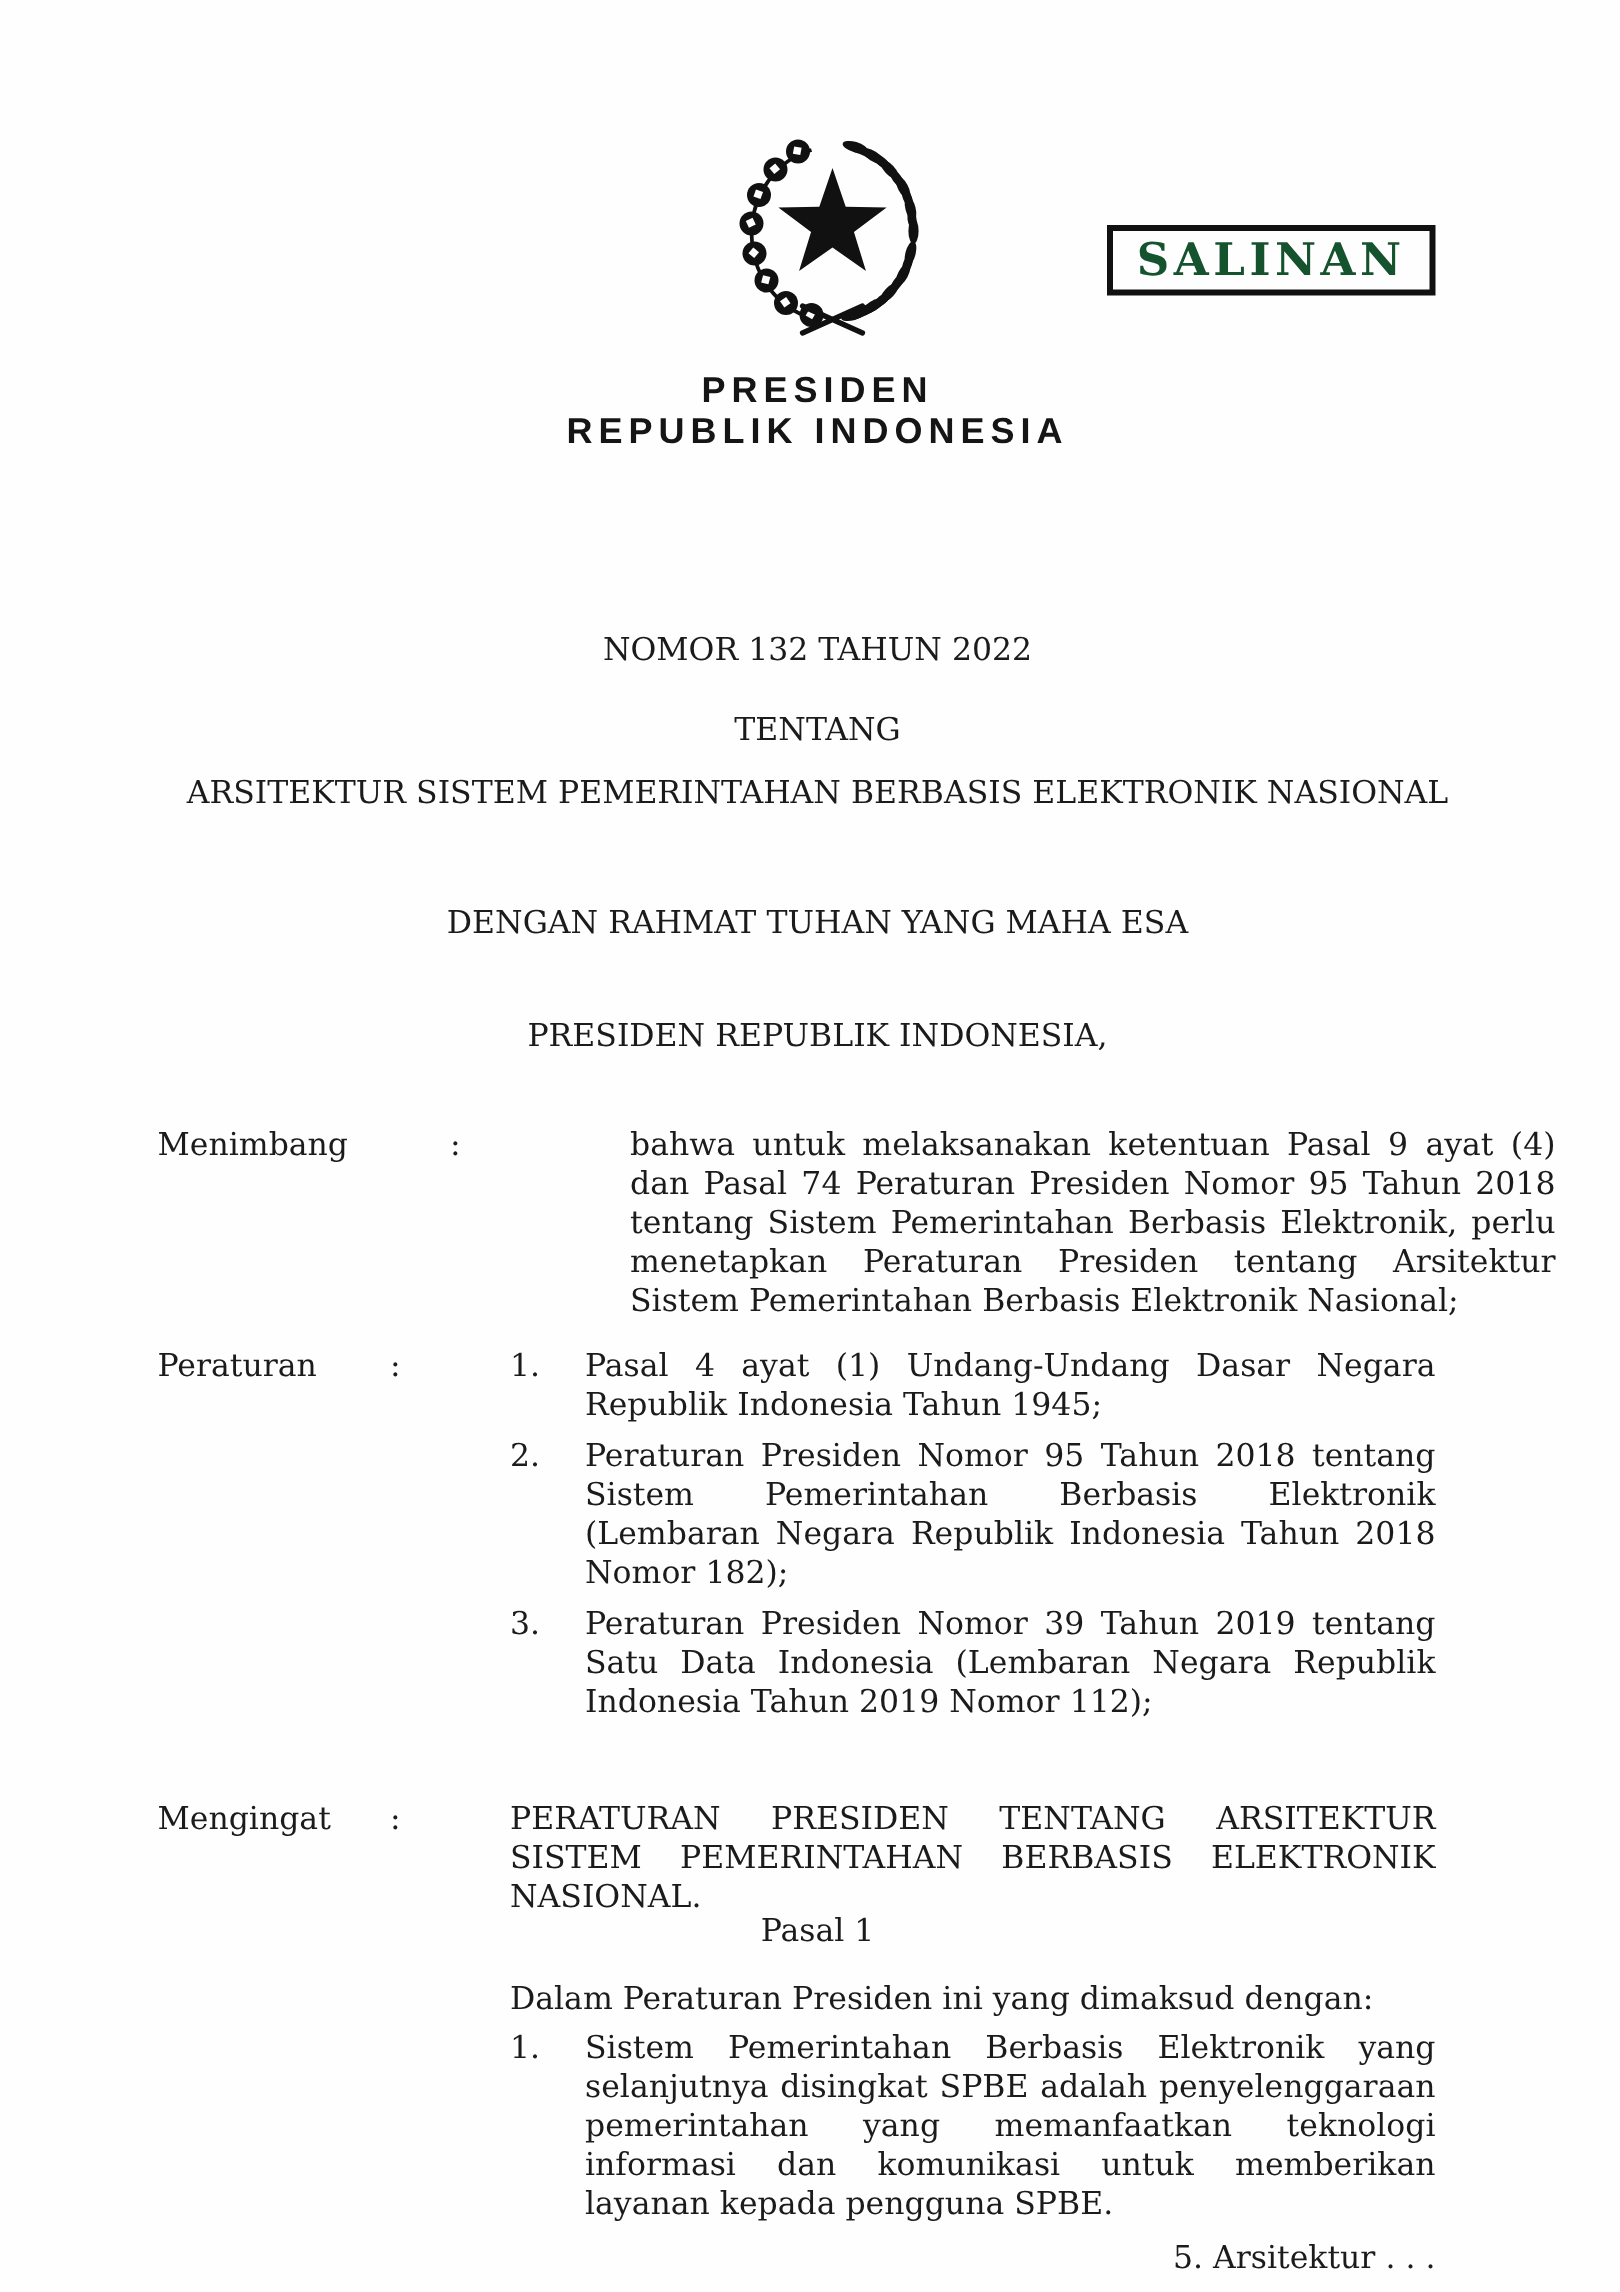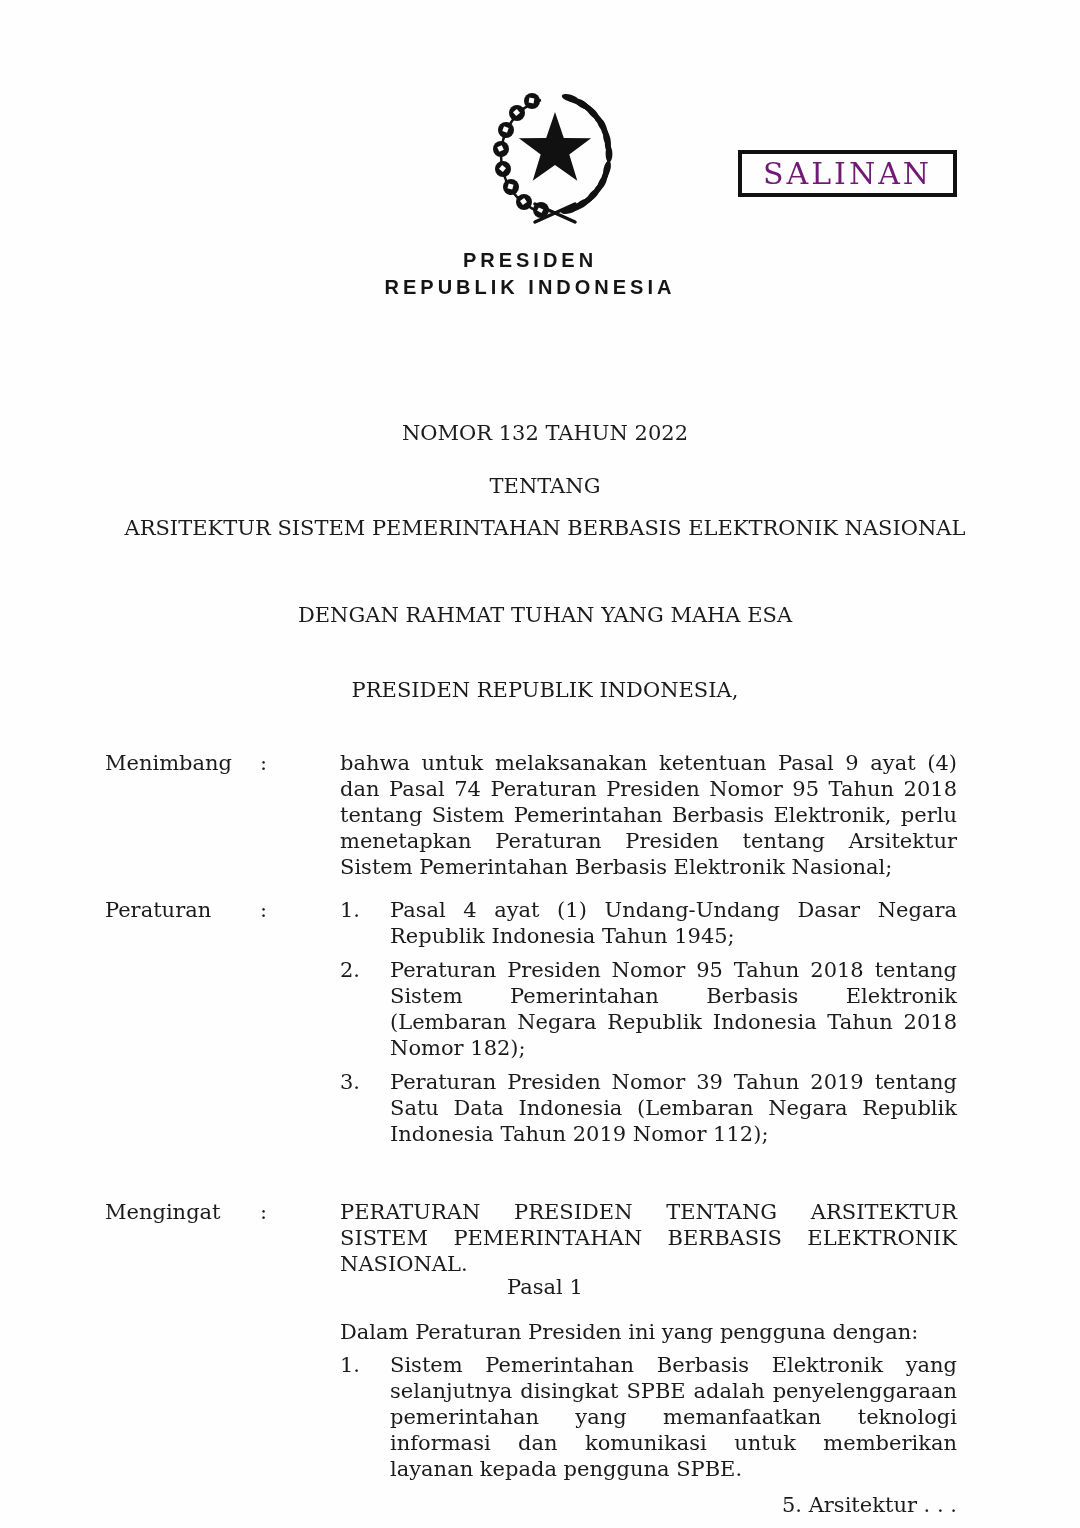--- a/index.html
+++ b/index.html
@@ -18,46 +18,46 @@
   
   .emblem {
     position: absolute;
     left: 483px;
     top: 90px;
     width: 144px;
     height: 142px;
   }
   .letterhead {
     position: absolute;
-    left: 90px;
+    left: 105px;
     top: 247px;
     width: 880px;
     text-align: center;
     font-family: "Liberation Sans", sans-serif;
     font-weight: bold;
-    font-size: 20px;
+    font-size: 24px;
     line-height: 27px;
     letter-spacing: 4px;
     color: #151515;
   }
   .stamp {
     position: absolute;
     left: 738px;
     top: 150px;
     width: 219px;
     height: 47px;
     box-sizing: border-box;
     border: 4px solid #111;
     display: flex;
     align-items: center;
     justify-content: center;
-    font-weight: normal;
+    font-weight: bold;
     font-size: 30px;
     letter-spacing: 3px;
-    color: #701a75;
+    color: #14532d;
   }
 
   
   .c {
     position: absolute;
     left: 105px;
     width: 880px;
     text-align: center;
     white-space: nowrap;
   }
@@ -72,21 +72,21 @@
 
   
   .row {
     position: absolute;
     left: 105px;
     width: 852px;
     display: grid;
     grid-template-columns: 155px 80px 617px;
     align-items: start;
   }
-  .row-menimbang  { top: 750px; }
+  .row-menimbang  { top: 750px; gap: 40px; }
   .row-mengingat  { top: 897px; }
   .row-menetapkan { top: 1199px; }
   .just { text-align: justify; }
 
   .li {
     display: grid;
     grid-template-columns: 50px 1fr;
     margin-bottom: 8px;
   }
   .li:last-child { margin-bottom: 0; }
@@ -210,21 +210,21 @@
   </section>
 
 
   <section class="row row-menetapkan">
     <div>Mengingat</div>
     <div>:</div>
     <div class="just">PERATURAN PRESIDEN TENTANG ARSITEKTUR SISTEM PEMERINTAHAN BERBASIS ELEKTRONIK NASIONAL.</div>
   </section>
 
   <div class="c pasal">Pasal 1</div>
-  <div class="intro">Dalam Peraturan Presiden ini yang pengguna dengan:</div>
+  <div class="intro">Dalam Peraturan Presiden ini yang dimaksud dengan:</div>
 
   <div class="p1-list">
     <div class="li">
       <div>1.</div>
       <div class="just">Sistem Pemerintahan Berbasis Elektronik yang selanjutnya disingkat SPBE adalah penyelenggaraan pemerintahan yang memanfaatkan teknologi informasi dan komunikasi untuk memberikan layanan kepada pengguna SPBE.</div>
     </div>
   </div>
 
   <div class="catchword">5. Arsitektur . . .</div>
 

